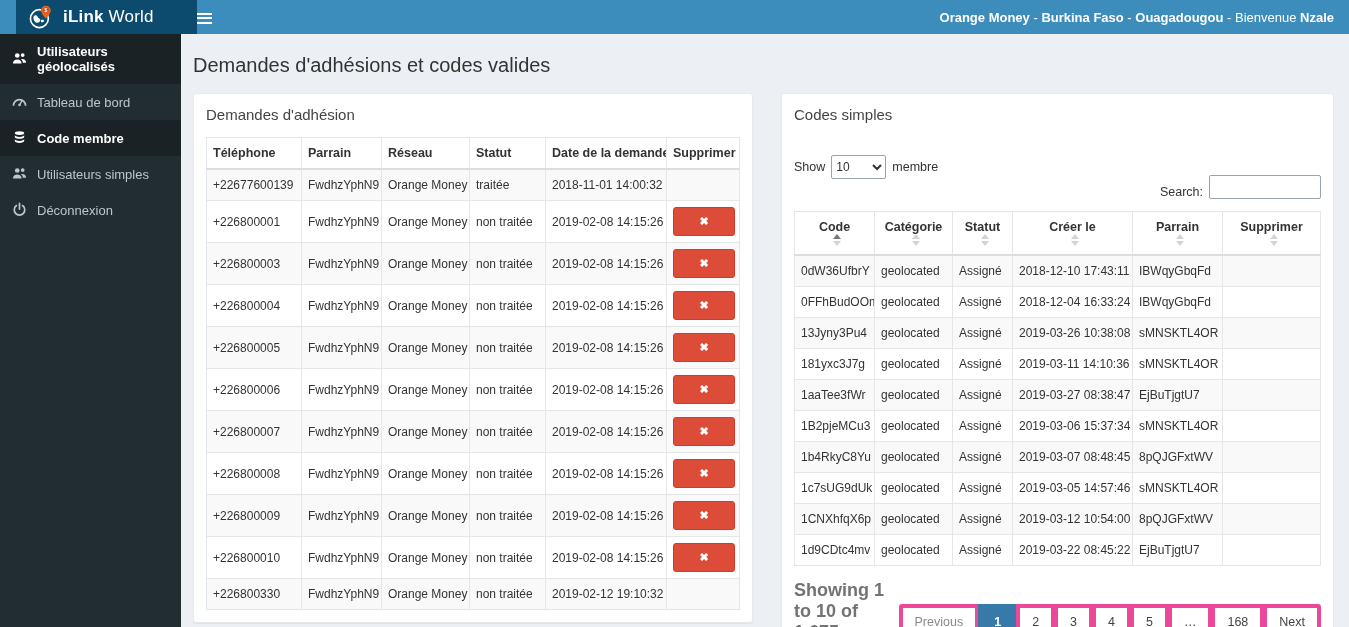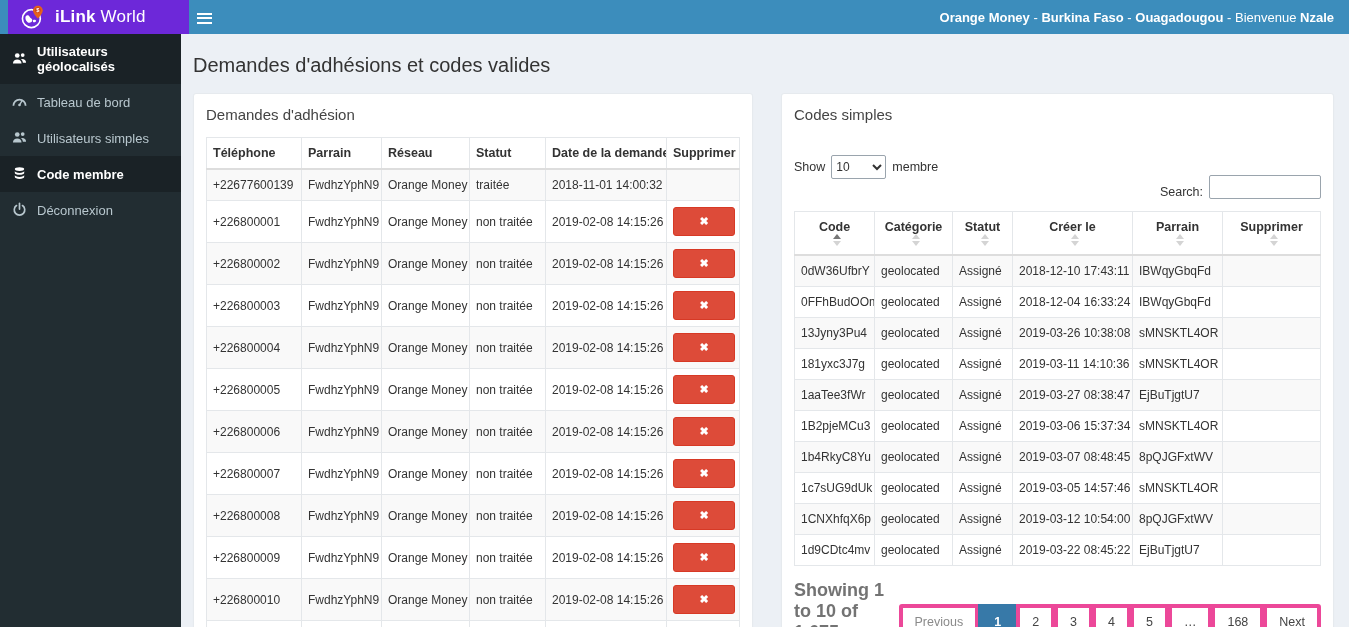--- a/index.html
+++ b/index.html
@@ -2,21 +2,21 @@
 <html><head>
 <meta charset="utf-8">
 <style>
   * { box-sizing: border-box; }
   html, body { margin: 0; padding: 0; }
   body { font-family: "Liberation Sans", sans-serif; background: #ecf0f5; }
   .app { position: relative; width: 1349px; height: 627px; overflow: hidden; background: #ecf0f5; }
 
   
   .navbar { position: absolute; top: 0; left: 0; width: 100%; height: 34px; background: #3c8dbc; z-index: 5; }
-  .brand { position: absolute; left: 8px; top: 0; width: 181px; height: 34px; background: #6d28d9;
+  .brand { position: absolute; left: 16px; top: 0; width: 181px; height: 34px; background: #0c4a6e;
            display: flex; align-items: center; padding-left: 12px; color: #fff; }
   .brand-text { font-size: 17px; margin-left: 9px; letter-spacing: .2px; }
   .brand-text b { font-weight: 700; }
   .brand-text .light { font-weight: 300; }
   .hamburger { position: absolute; left: 193px; top: 8px; width: 24px; height: 19px; padding: 2px 4px; cursor: pointer; }
   .hamburger i { display: block; width: 15px; height: 2px; background: #fff; margin: 2.5px 0; }
   .nav-right { position: absolute; right: 15px; top: 0; height: 34px; display: flex; align-items: center;
                color: #fff; font-size: 13px; white-space: pre; }
   .nav-right .seg-b { font-weight: 700; }
 
@@ -131,41 +131,41 @@
       <div class="sidebar-item">
         <span class="s-icon">
           <svg viewBox="0 0 16 16">
             <path d="M14.5 12.5a6.5 6.5 0 1 0-13 0" fill="none" stroke="currentColor" stroke-width="1.9"></path>
             <line x1="8" y1="11.5" x2="11.2" y2="6.6" stroke="currentColor" stroke-width="1.5"></line>
             <circle cx="8" cy="11.7" r="1.4" fill="currentColor"></circle>
           </svg>
         </span>
         <span>Tableau de bord</span>
       </div>
+      <div class="sidebar-item active">
+        <span class="s-icon">
+          <svg viewBox="0 0 16 16">
+            <ellipse cx="8" cy="3.2" rx="5" ry="2" fill="currentColor"></ellipse>
+            <path d="M3 5.4c0 1.1 2.2 2 5 2s5-.9 5-2v2c0 1.1-2.2 2-5 2s-5-.9-5-2z" fill="currentColor"></path>
+            <path d="M3 9.6c0 1.1 2.2 2 5 2s5-.9 5-2v2.2c0 1.1-2.2 2-5 2s-5-.9-5-2z" fill="currentColor"></path>
+          </svg>
+        </span>
+        <span>Code membre</span>
+      </div>
       <div class="sidebar-item">
         <span class="s-icon">
           <svg viewBox="0 0 16 16">
             <circle cx="5.6" cy="4.8" r="2.5" fill="currentColor"></circle>
             <path d="M1 13.2c0-2.6 2.1-4.1 4.6-4.1s4.6 1.5 4.6 4.1z" fill="currentColor"></path>
             <circle cx="11.4" cy="4.3" r="2" fill="currentColor"></circle>
             <path d="M10.9 8.6c2.3.1 4.1 1.5 4.1 3.8h-3.4c-.2-1.6-1-2.9-2.2-3.6z" fill="currentColor"></path>
           </svg>
         </span>
         <span>Utilisateurs simples</span>
       </div>
-      <div class="sidebar-item active">
-        <span class="s-icon">
-          <svg viewBox="0 0 16 16">
-            <ellipse cx="8" cy="3.2" rx="5" ry="2" fill="currentColor"></ellipse>
-            <path d="M3 5.4c0 1.1 2.2 2 5 2s5-.9 5-2v2c0 1.1-2.2 2-5 2s-5-.9-5-2z" fill="currentColor"></path>
-            <path d="M3 9.6c0 1.1 2.2 2 5 2s5-.9 5-2v2.2c0 1.1-2.2 2-5 2s-5-.9-5-2z" fill="currentColor"></path>
-          </svg>
-        </span>
-        <span>Code membre</span>
-      </div>
       <div class="sidebar-item">
         <span class="s-icon">
           <svg viewBox="0 0 16 16">
             <path d="M8 1.5v6" stroke="currentColor" stroke-width="1.8" stroke-linecap="round" fill="none"></path>
             <path d="M4.8 3.8a5.6 5.6 0 1 0 6.4 0" fill="none" stroke="currentColor" stroke-width="1.8" stroke-linecap="round"></path>
           </svg>
         </span>
         <span>Déconnexion</span>
       </div>
     </div>
@@ -192,28 +192,20 @@
               <tr>
                 <td>+22677600139</td>
                 <td>FwdhzYphN9</td>
                 <td>Orange Money</td>
                 <td>traitée</td>
                 <td>2018-11-01 14:00:32</td>
                 <td></td>
               </tr>
               <tr>
                 <td>+226800001</td>
-                <td>FwdhzYphN9</td>
-                <td>Orange Money</td>
-                <td>non traitée</td>
-                <td>2019-02-08 14:15:26</td>
-                <td><span class="btn-danger">✖</span></td>
-              </tr>
-              <tr>
-                <td>+226800002</td>
                 <td>FwdhzYphN9</td>
                 <td>Orange Money</td>
                 <td>non traitée</td>
                 <td>2019-02-08 14:15:26</td>
                 <td><span class="btn-danger">✖</span></td>
               </tr>
               <tr>
                 <td>+226800003</td>
                 <td>FwdhzYphN9</td>
                 <td>Orange Money</td>

